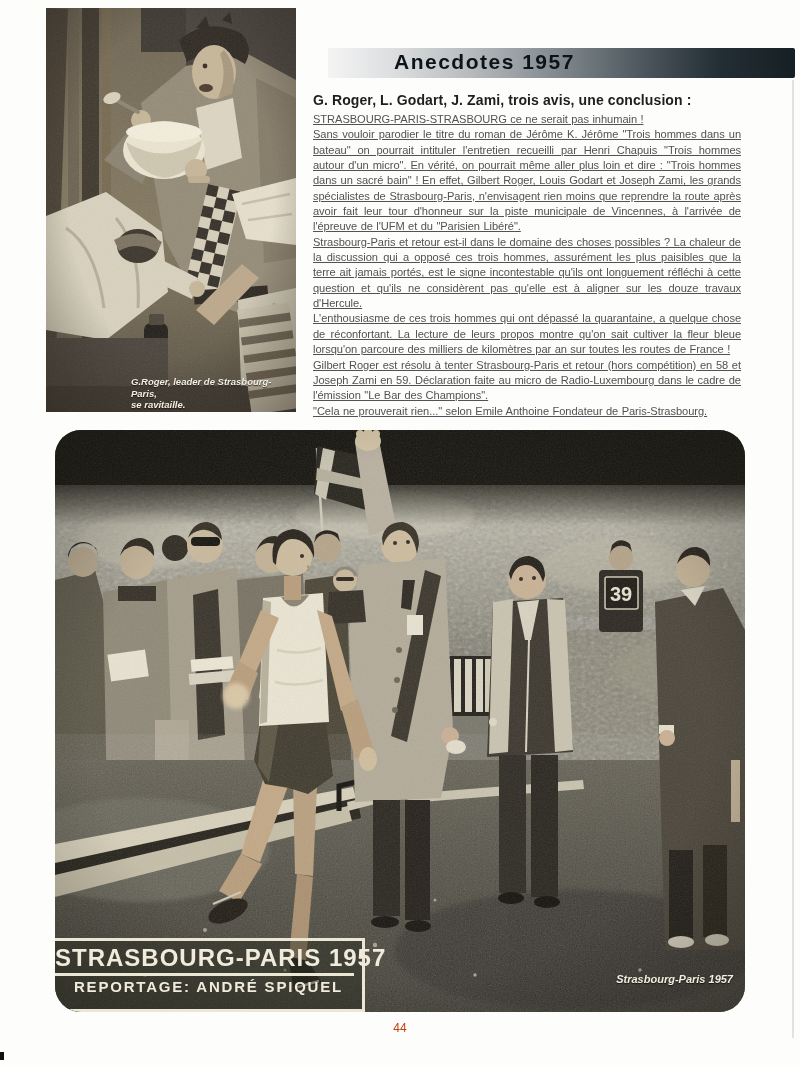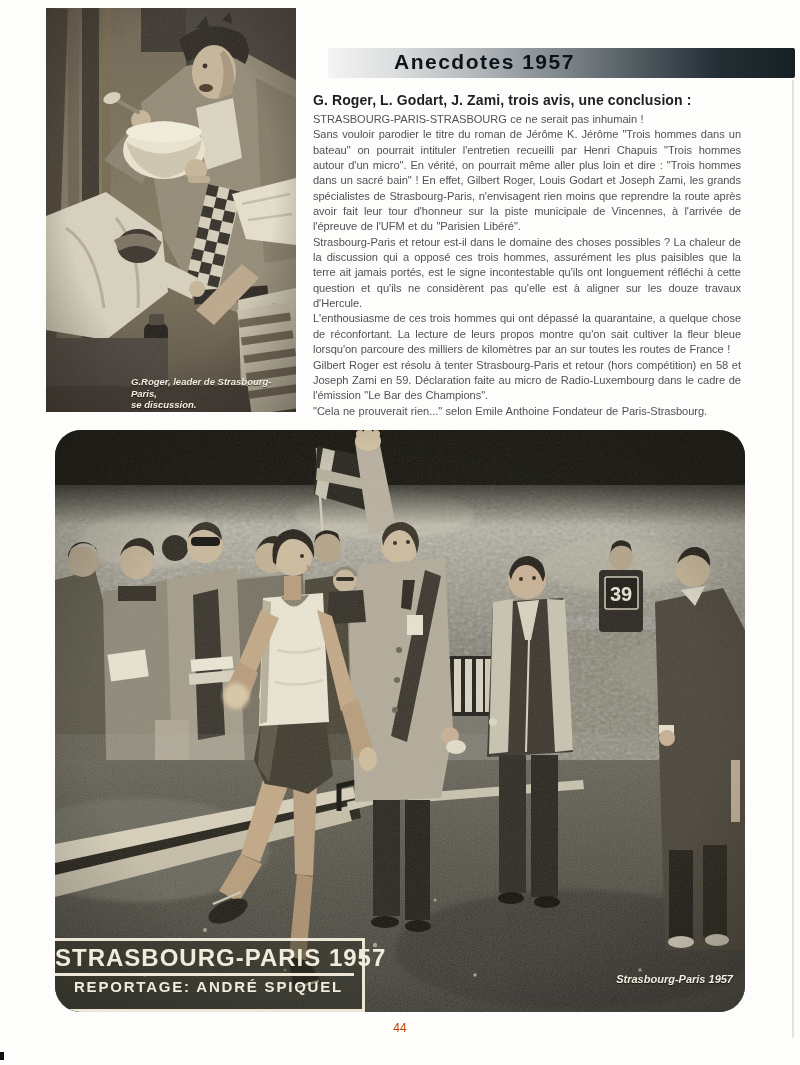--- a/index.html
+++ b/index.html
@@ -65,21 +65,21 @@
   .article {
     position:absolute; left:313px; top:92px; width:428px;
     color:#525252;
   }
   .article h2 {
     font-size:14px; font-weight:bold; color:#1e1e1e;
     letter-spacing:.1px; margin-bottom:4px;
   }
   .article p {
     font-size:11.1px; line-height:15.35px; text-align:justify;
-    letter-spacing:-.05px; word-spacing:.4px;
+    letter-spacing:-.05px; word-spacing:.4px;text-decoration:underline;
   }
 
   
   .page-number {
     position:absolute; left:0; top:1021px; width:800px;
     text-align:center; font-size:12px; color:#c2410c;
   }
   .scan-line-right {
     position:absolute; left:792px; top:80px; width:2px; height:958px;
     background:#e2e2e1;
@@ -197,21 +197,21 @@
           <rect x="198" y="344" width="52" height="8" fill="#6e6352"></rect>
           <rect x="198" y="362" width="52" height="8" fill="#6e6352"></rect>
           <rect x="198" y="380" width="52" height="8" fill="#6e6352"></rect>
         </g>
       </g>
       <rect width="250" height="404" filter="url(#grain)" opacity=".15"></rect>
       <rect width="250" height="404" fill="url(#tpVig)"></rect>
     </svg>
     <figcaption class="photo-top-caption">
       <span>G.Roger, leader de Strasbourg-Paris,</span><br>
-      <span>se discussion.</span>
+      <span>se ravitaille.</span>
     </figcaption>
   </figure>
 
   <div class="article">
     <h2>G. Roger, L. Godart, J. Zami, trois avis, une conclusion :</h2>
     <p>STRASBOURG-PARIS-STRASBOURG ce ne serait pas inhumain !</p>
     <p>Sans vouloir parodier le titre du roman de Jérôme K. Jérôme "Trois hommes dans un bateau" on pourrait intituler l'entretien recueilli par Henri Chapuis "Trois hommes autour d'un micro". En vérité, on pourrait même aller plus loin et dire : "Trois hommes dans un sacré bain" ! En effet, Gilbert Roger, Louis Godart et Joseph Zami, les grands spécialistes de Strasbourg-Paris, n'envisagent rien moins que reprendre la route après avoir fait leur tour d'honneur sur la piste municipale de Vincennes, à l'arrivée de l'épreuve de l'UFM et du "Parisien Libéré".</p>
     <p>Strasbourg-Paris et retour est-il dans le domaine des choses possibles ? La chaleur de la discussion qui a opposé ces trois hommes, assurément les plus paisibles que la terre ait jamais portés, est le signe incontestable qu'ils ont longuement réfléchi à cette question et qu'ils ne considèrent pas qu'elle est à aligner sur les douze travaux d'Hercule.</p>
     <p>L'enthousiasme de ces trois hommes qui ont dépassé la quarantaine, a quelque chose de réconfortant. La lecture de leurs propos montre qu'on sait cultiver la fleur bleue lorsqu'on parcoure des milliers de kilomètres par an sur toutes les routes de France !</p>
     <p>Gilbert Roger est résolu à tenter Strasbourg-Paris et retour (hors compétition) en 58 et Joseph Zami en 59. Déclaration faite au micro de Radio-Luxembourg dans le cadre de l'émission "Le Bar des Champions".</p>

